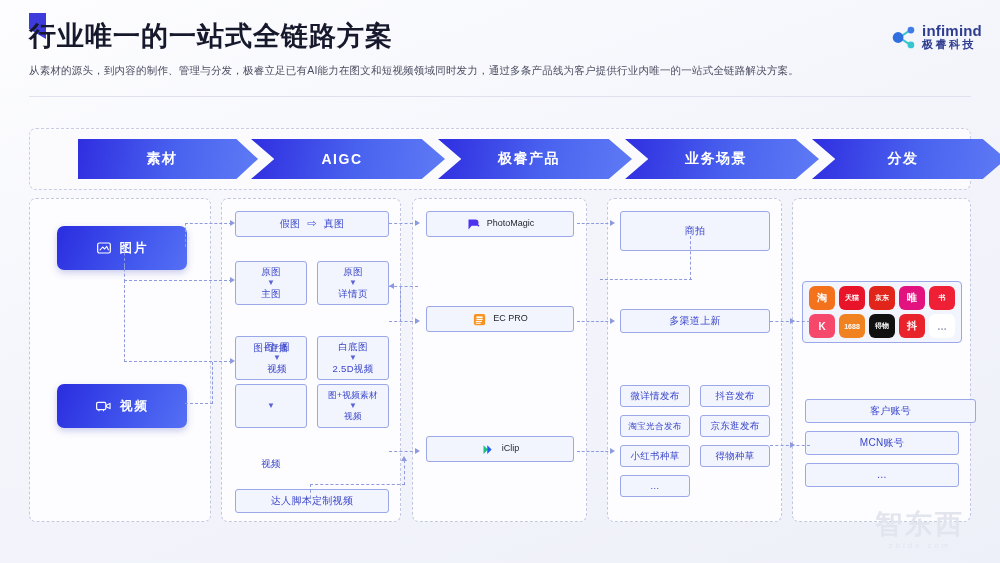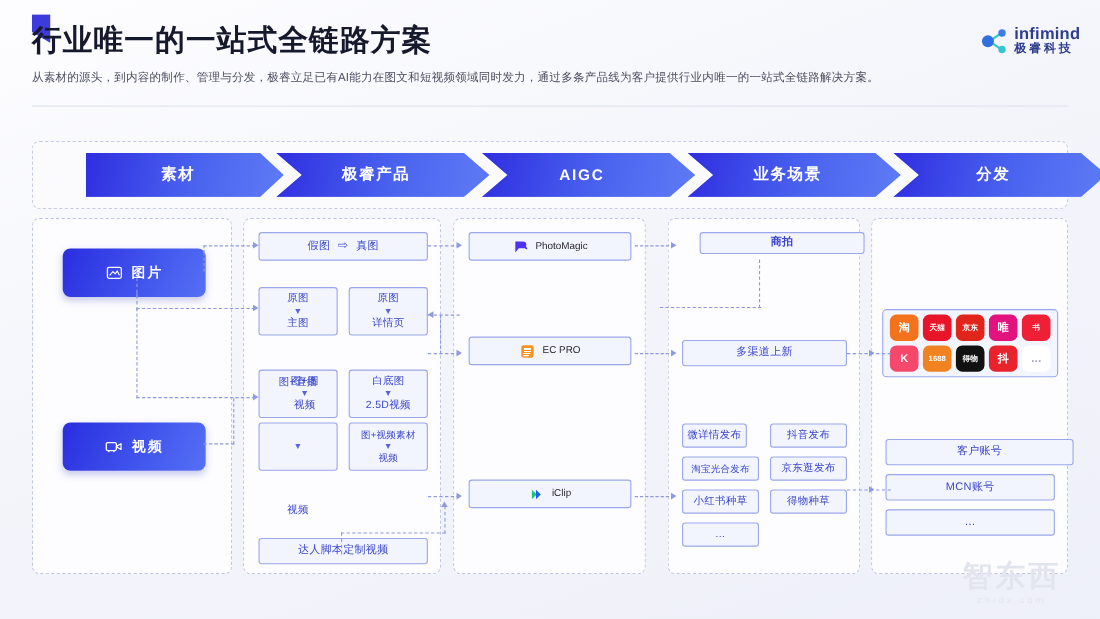--- a/index.html
+++ b/index.html
@@ -152,24 +152,24 @@
   </div>
   <div class="head-rule"></div>
 </div>
 
 <div class="band">
   <div class="arrows">
     <div class="arrow">
         <span>素材</span>
       </div>
     <div class="arrow notch">
+        <span>AIGC</span>
+      </div>
+    <div class="arrow notch">
         <span>极睿产品</span>
-      </div>
-    <div class="arrow notch">
-        <span>AIGC</span>
       </div>
     <div class="arrow notch">
         <span>业务场景</span>
       </div>
     <div class="arrow notch">
         <span>分发</span>
       </div>
   </div>
 </div>
 
@@ -258,28 +258,28 @@
   <div class="prod" style="top:237px">
     <svg class="pico" viewBox="0 0 24 24">
       <path d="M4 5 L11 12 L4 19 Z" fill="#19c37d"></path>
       <path d="M10 5 L17 12 L10 19 Z" fill="#1f5cf5"></path>
     </svg>
     <span class="pname">iClip</span>
   </div>
 </div>
 
 <div class="col" id="col4">
-  <div class="node wide" style="left:28px; top:12px; width:150px; height:20px;font-weight:bold;">
+  <div class="node wide" style="left:12px; top:12px; width:150px; height:40px;">
     <span>商拍</span>
   </div>
   <div class="node wide" style="left:12px; top:110px; width:150px; height:24px;">
     <span>多渠道上新</span>
   </div>
 
-  <div class="node" style="left:12px; top:186px; width:59px; height:22px;">
+  <div class="node" style="left:12px; top:186px; width:70px; height:22px;">
     <span>微详情发布</span>
   </div>
   <div class="node" style="left:92px; top:186px; width:70px; height:22px;">
     <span>抖音发布</span>
   </div>
   <div class="node" style="left:12px; top:216px; width:70px; height:22px; font-size:8.6px;">
     <span>淘宝光合发布</span>
   </div>
   <div class="node" style="left:92px; top:216px; width:70px; height:22px;">
     <span>京东逛发布</span>

